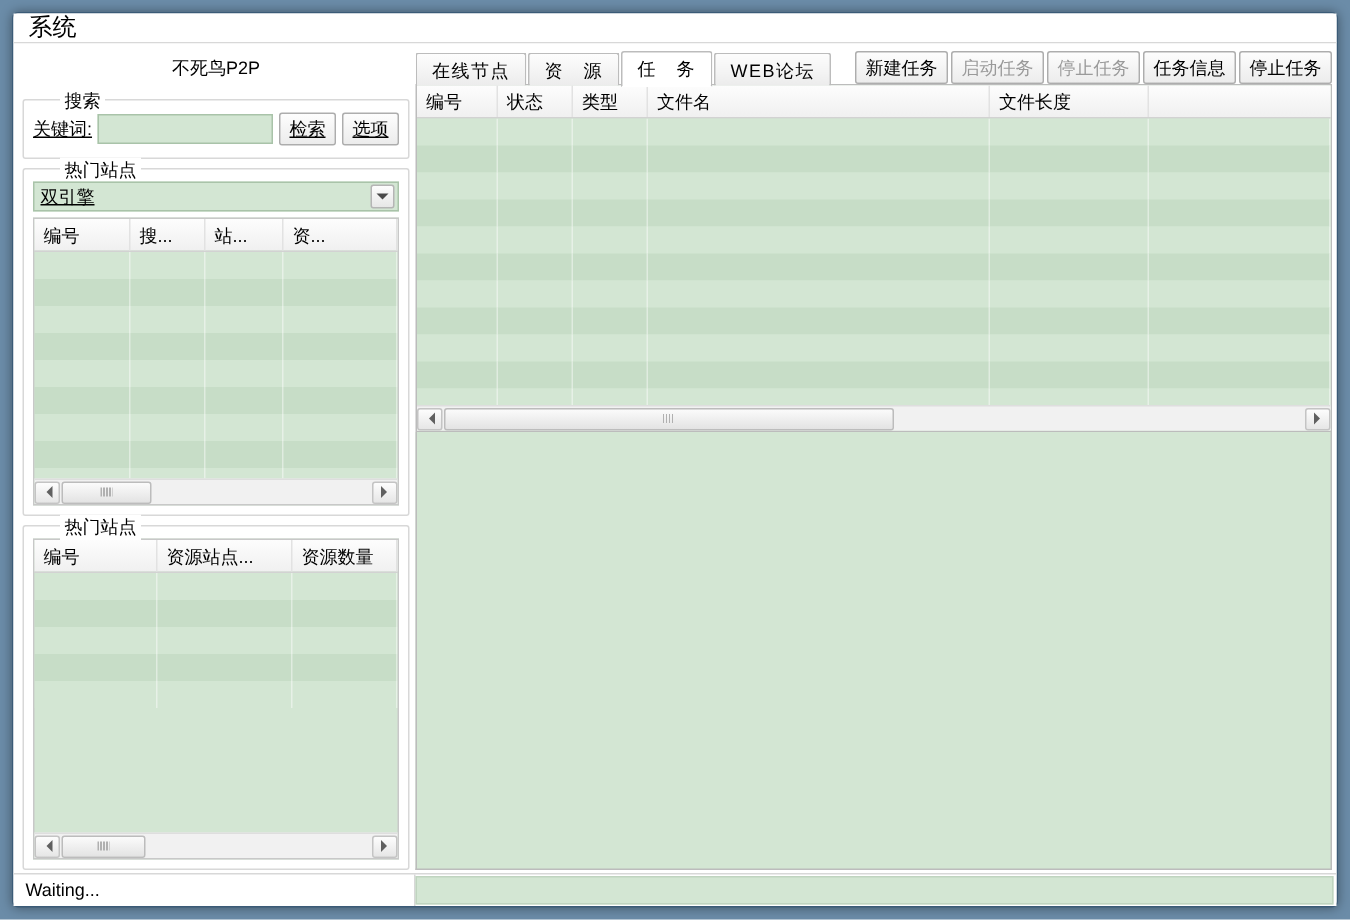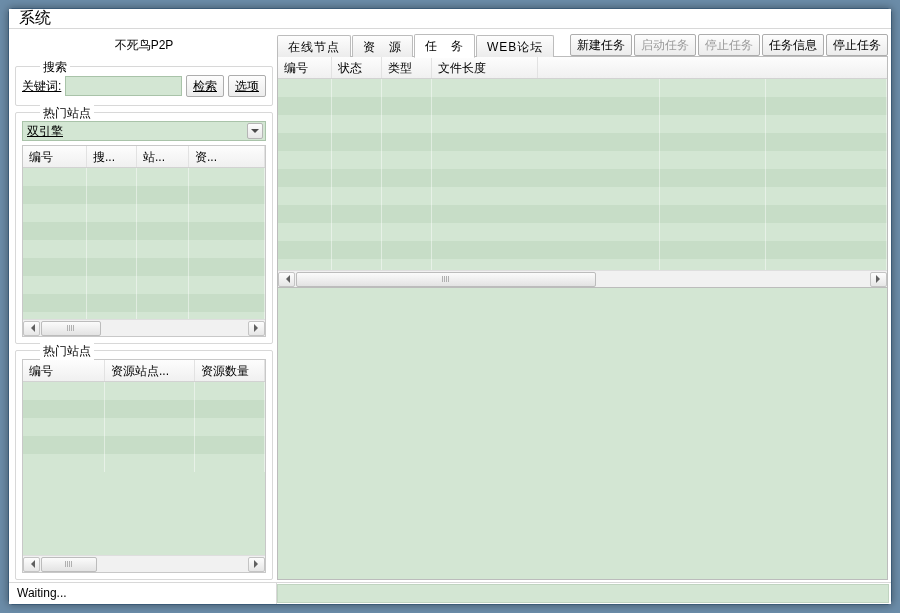--- a/index.html
+++ b/index.html
@@ -245,20 +245,21 @@
           <div class="btn">停止任务</div>
         </div>
       </div>
 
       <div class="rightgridwrap">
         <div class="grid tg" style="flex:1; border:none; min-height:0;">
           <div class="ghead">
             <div class="gcol c1">编号</div>
             <div class="gcol c2">状态</div>
             <div class="gcol c3">类型</div>
+            <div class="gcol c4">文件名</div>
             <div class="gcol c5">文件长度</div>
           </div>
           <div class="gbody">
             <div class="grow">
                 <div class="gcell c1"></div>
                 <div class="gcell c2"></div>
                 <div class="gcell c3"></div>
                 <div class="gcell c4"></div>
                 <div class="gcell c5"></div>
                 <div class="gcell c6"></div>

